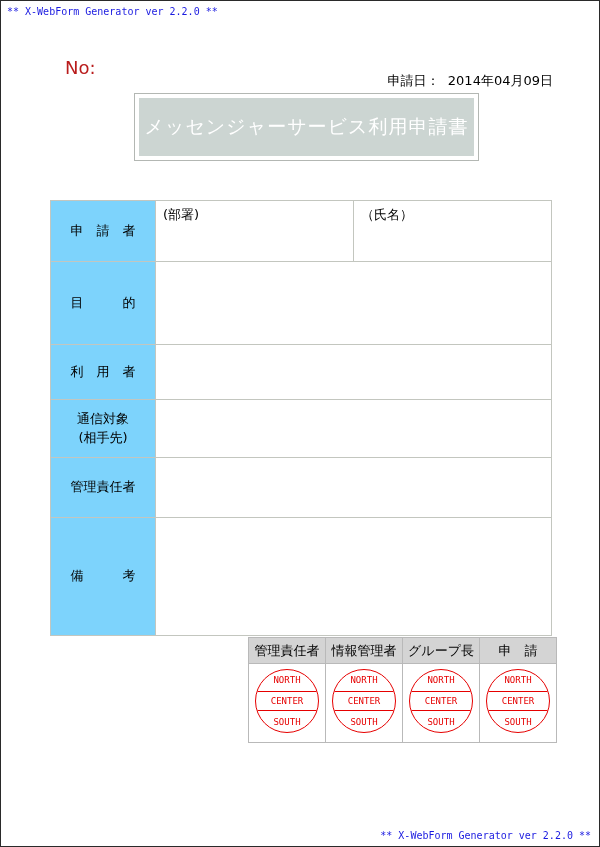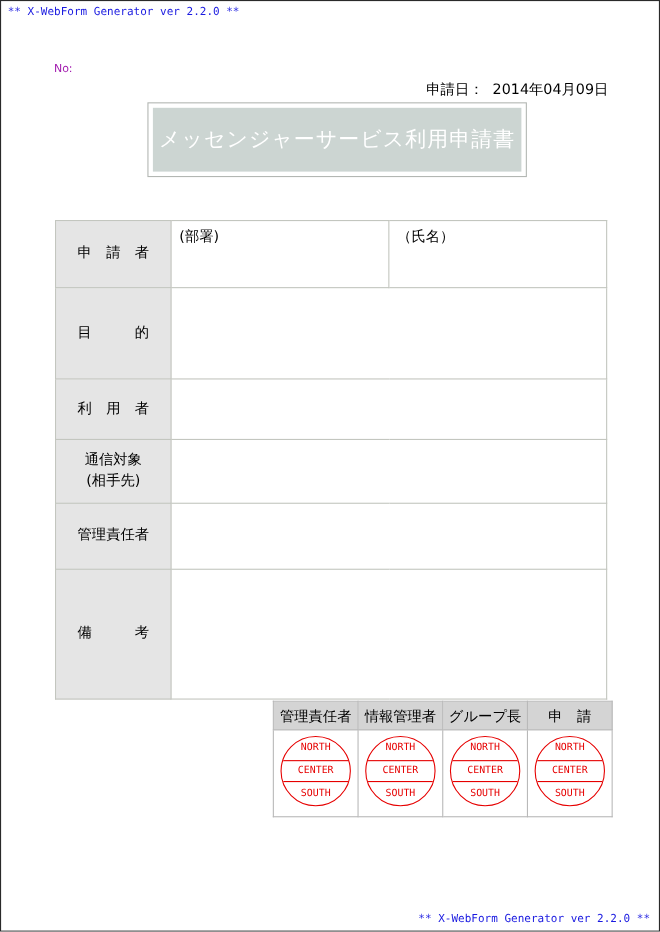--- a/index.html
+++ b/index.html
@@ -35,24 +35,24 @@
   
   #meta-row {
     position: absolute;
     left: 0;
     top: 56px;
     width: 600px;
     height: 20px;
   }
   #doc-number {
     position: absolute;
-    left: 48px;
+    left: 64px;
     top: 0;
-    font-size: 10px;
-    color: #a21caf;
+    font-size: 18px;
+    color: #b91c1c;
     white-space: pre;
   }
   #apply-date-wrap {
     position: absolute;
     right: 48px;
     top: 0;
     font-size: 13px;
     color: #000;
     white-space: pre;
   }
@@ -94,21 +94,21 @@
     table-layout: fixed;
   }
   #form-table td {
     border: 1px solid #c3c6bf;
     font-size: 13px;
     color: #000;
     vertical-align: top;
     padding: 0;
   }
   #form-table td.label {
-    background: #e5e5e5;
+    background: #7dd3fc;
     text-align: center;
     vertical-align: middle;
     width: 104px;
     white-space: pre-line;
     line-height: 1.45;
     margin-left: 48px;
   }
   #form-table td.field {
     background: #ffffff;
     padding: 5px 7px;

